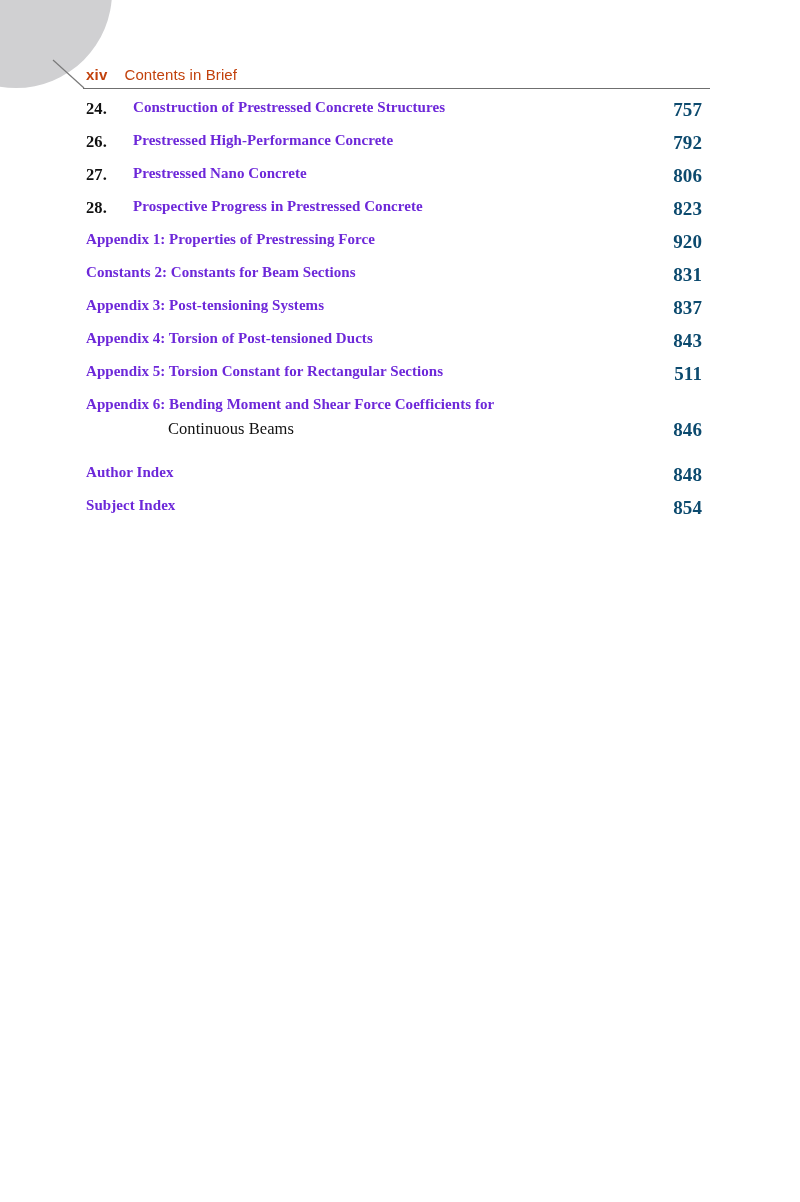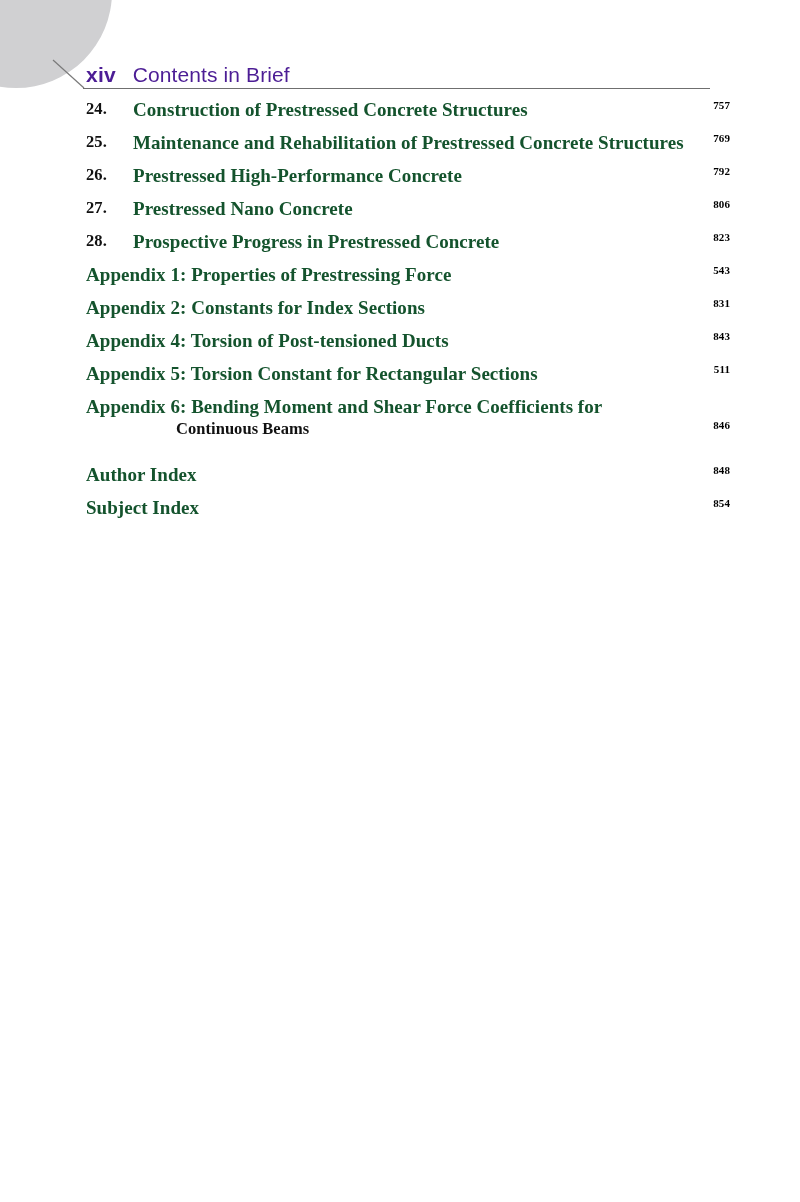--- a/index.html
+++ b/index.html
@@ -37,23 +37,23 @@
     left: 0;
     top: 0;
     width: 800px;
     height: 95px;
   }
   .header-label {
     position: absolute;
     left: 86px;
     top: 66px;
     font-family: "Liberation Sans", "DejaVu Sans", sans-serif;
-    font-size: 21px;
+    font-size: 15px;
     line-height: 18px;
-    color: #4c1d95;
+    color: #c2410c;
     white-space: nowrap;
   }
   .header-folio {
     font-weight: 700;
     letter-spacing: 0.2px;
   }
   .header-title {
     font-weight: 400;
     margin-left: 17px;
     letter-spacing: 0.1px;
@@ -85,52 +85,52 @@
     font-weight: 700;
     color: #111111;
     letter-spacing: 0.1px;
     white-space: nowrap;
   }
 
   .entry-title {
     position: absolute;
     left: 133px;
     top: 0;
-    font-size: 19px;
-    font-weight: 700;
-    color: #14532d;
+    font-size: 15px;
+    font-weight: 700;
+    color: #6d28d9;
     letter-spacing: 0.05px;
     white-space: nowrap;
   }
 
   
   .toc-entry.flush .entry-title {
     left: 86px;
   }
 
   .entry-title-line2 {
     position: absolute;
-    left: 176px;
+    left: 168px;
     top: 23px;
     font-size: 16.5px;
-    font-weight: 700;
+    font-weight: 400;
     color: #111111;
     letter-spacing: 0.05px;
     white-space: nowrap;
   }
 
   .entry-page {
     position: absolute;
-    left: 640px;
+    left: 612px;
     top: 0;
     width: 90px;
     text-align: right;
-    font-size: 11px;
-    font-weight: 700;
-    color: #000000;
+    font-size: 19px;
+    font-weight: 700;
+    color: #0c4a6e;
     letter-spacing: 0.1px;
   }
   .toc-entry.tall .entry-page {
     top: 23px;
   }
 
   .spacer-row {
     height: 12px;
     width: 800px;
   }
@@ -154,25 +154,20 @@
   </div>
 
   <div class="contents-list">
 
     <div class="toc-entry">
       <span class="entry-number">24.</span>
       <span class="entry-title">Construction of Prestressed Concrete Structures</span>
       <span class="entry-page">757</span>
     </div>
 
-    <div class="toc-entry">
-      <span class="entry-number">25.</span>
-      <span class="entry-title">Maintenance and Rehabilitation of Prestressed Concrete Structures</span>
-      <span class="entry-page">769</span>
-    </div>
 
     <div class="toc-entry">
       <span class="entry-number">26.</span>
       <span class="entry-title">Prestressed High-Performance Concrete</span>
       <span class="entry-page">792</span>
     </div>
 
     <div class="toc-entry">
       <span class="entry-number">27.</span>
       <span class="entry-title">Prestressed Nano Concrete</span>
@@ -180,28 +175,32 @@
     </div>
 
     <div class="toc-entry">
       <span class="entry-number">28.</span>
       <span class="entry-title">Prospective Progress in Prestressed Concrete</span>
       <span class="entry-page">823</span>
     </div>
 
     <div class="toc-entry flush">
       <span class="entry-title">Appendix 1: Properties of Prestressing Force</span>
-      <span class="entry-page">543</span>
-    </div>
-
-    <div class="toc-entry flush">
-      <span class="entry-title">Appendix 2: Constants for Index Sections</span>
+      <span class="entry-page">920</span>
+    </div>
+
+    <div class="toc-entry flush">
+      <span class="entry-title">Constants 2: Constants for Beam Sections</span>
       <span class="entry-page">831</span>
     </div>
 
+    <div class="toc-entry flush">
+      <span class="entry-title">Appendix 3: Post-tensioning Systems</span>
+      <span class="entry-page">837</span>
+    </div>
 
     <div class="toc-entry flush">
       <span class="entry-title">Appendix 4: Torsion of Post-tensioned Ducts</span>
       <span class="entry-page">843</span>
     </div>
 
     <div class="toc-entry flush">
       <span class="entry-title">Appendix 5: Torsion Constant for Rectangular Sections</span>
       <span class="entry-page">511</span>
     </div>

